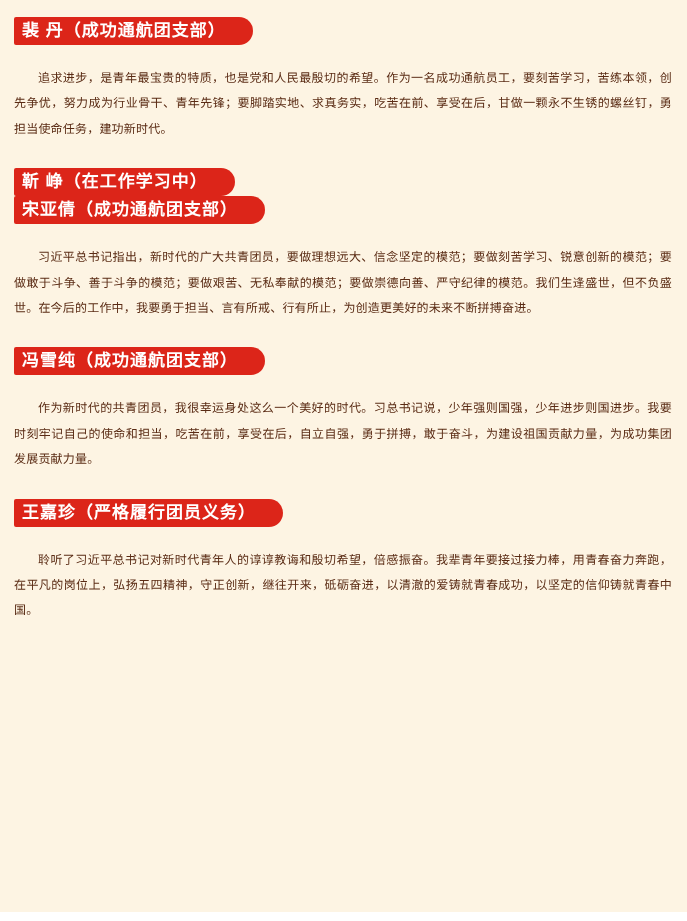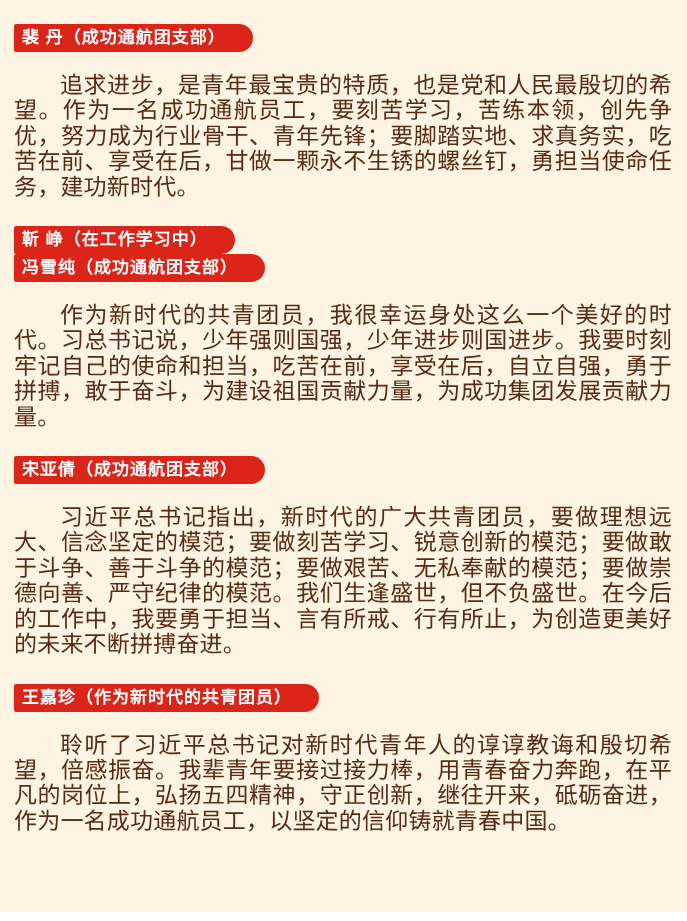--- a/index.html
+++ b/index.html
@@ -19,21 +19,21 @@
   }
 
   .content {
     position: absolute;
     top: 0;
     left: 0;
     width: 687px;
     height: 912px;
     box-sizing: border-box;
     background: var(--background, #fdf4e3);
-    padding: 24px 15px 0 14px;
+    padding: 17px 15px 0 14px;
     overflow: hidden;
   }
 
   .section { margin: 0; }
 
   .banner {
     display: inline-block;
     background: var(--banner-red, #dc2519);
     color: var(--banner-text, #ffffff);
     font-weight: bold;
@@ -42,21 +42,21 @@
     height: 28px;
     padding: 0 27px 0 8px;
     border-radius: 2px 14px 14px 2px;
     white-space: nowrap;
     letter-spacing: 1px;
   }
 
   .para {
     margin: 21px 0 26px 0;
     color: var(--body-text, #5a2b14);
-    font-size: 23px;
+    font-size: 12px;
     line-height: 25.4px;
     text-align: justify;
     text-indent: 2em;
     letter-spacing: 0.2px;
   }
 
   .section:last-child .para { margin-bottom: 0; }
 </style>
 </head>
 <body>
@@ -72,33 +72,33 @@
     </div>
 
     <div class="section">
       <div class="banner">
         <span>靳 峥（在工作学习中）</span>
       </div>
     </div>
 
     <div class="section">
       <div class="banner">
+        <span>宋亚倩（成功通航团支部）</span>
+      </div>
+      <p class="para">习近平总书记指出，新时代的广大共青团员，要做理想远大、信念坚定的模范；要做刻苦学习、锐意创新的模范；要做敢于斗争、善于斗争的模范；要做艰苦、无私奉献的模范；要做崇德向善、严守纪律的模范。我们生逢盛世，但不负盛世。在今后的工作中，我要勇于担当、言有所戒、行有所止，为创造更美好的未来不断拼搏奋进。</p>
+    </div>
+
+    <div class="section">
+      <div class="banner">
         <span>冯雪纯（成功通航团支部）</span>
       </div>
       <p class="para">作为新时代的共青团员，我很幸运身处这么一个美好的时代。习总书记说，少年强则国强，少年进步则国进步。我要时刻牢记自己的使命和担当，吃苦在前，享受在后，自立自强，勇于拼搏，敢于奋斗，为建设祖国贡献力量，为成功集团发展贡献力量。</p>
     </div>
 
     <div class="section">
       <div class="banner">
-        <span>宋亚倩（成功通航团支部）</span>
+        <span>王嘉珍（严格履行团员义务）</span>
       </div>
-      <p class="para">习近平总书记指出，新时代的广大共青团员，要做理想远大、信念坚定的模范；要做刻苦学习、锐意创新的模范；要做敢于斗争、善于斗争的模范；要做艰苦、无私奉献的模范；要做崇德向善、严守纪律的模范。我们生逢盛世，但不负盛世。在今后的工作中，我要勇于担当、言有所戒、行有所止，为创造更美好的未来不断拼搏奋进。</p>
-    </div>
-
-    <div class="section">
-      <div class="banner">
-        <span>王嘉珍（作为新时代的共青团员）</span>
-      </div>
-      <p class="para">聆听了习近平总书记对新时代青年人的谆谆教诲和殷切希望，倍感振奋。我辈青年要接过接力棒，用青春奋力奔跑，在平凡的岗位上，弘扬五四精神，守正创新，继往开来，砥砺奋进，作为一名成功通航员工，以坚定的信仰铸就青春中国。</p>
+      <p class="para">聆听了习近平总书记对新时代青年人的谆谆教诲和殷切希望，倍感振奋。我辈青年要接过接力棒，用青春奋力奔跑，在平凡的岗位上，弘扬五四精神，守正创新，继往开来，砥砺奋进，以清澈的爱铸就青春成功，以坚定的信仰铸就青春中国。</p>
     </div>
 
   </div>
 </div>
 
 </body></html>

